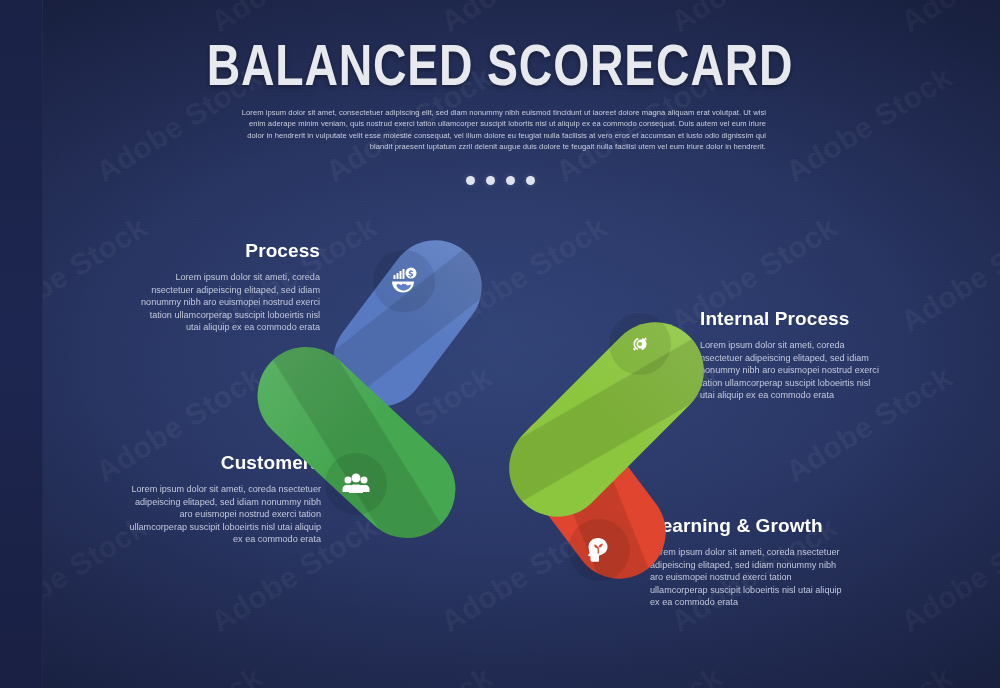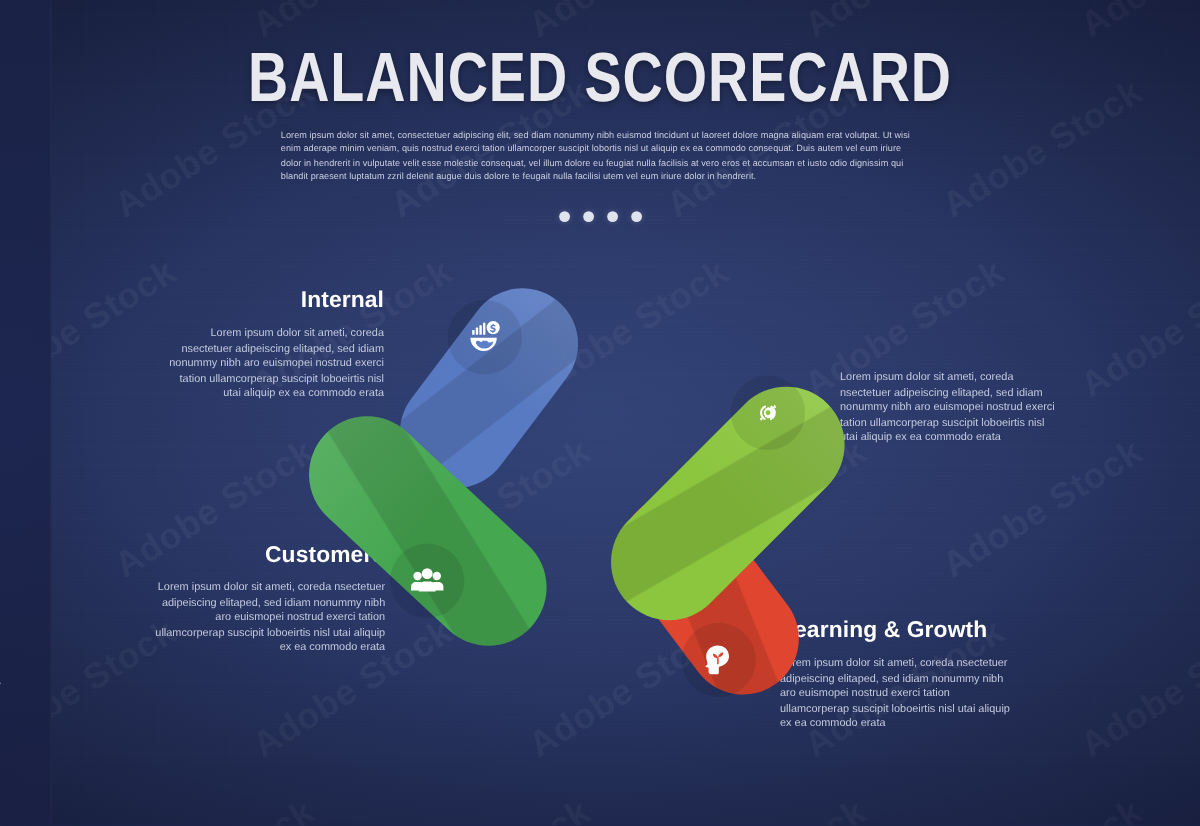--- a/index.html
+++ b/index.html
@@ -64,21 +64,21 @@
     font-size:58px;
     line-height:62px;
     font-weight:700;
     letter-spacing:1px;
     transform:scaleX(.80);
     font-family:"Liberation Sans", sans-serif;
     text-shadow:0 2px 6px rgba(0,0,0,.35);
   }
   #subtitle{
     position:absolute;left:234px;width:532px;top:107px;
-    text-align:left;
+    text-align:right;
     color:#c9cede;
     font-size:7.6px;
     line-height:11.4px;
     letter-spacing:.05px;
   }
   #dots{
     position:absolute;left:0;right:0;top:176px;
     display:flex;justify-content:center;gap:11px;
   }
   #dots span{
@@ -297,30 +297,31 @@
     <div class="ring"></div>
     <svg viewBox="0 0 64 64" fill="#ffffff" aria-hidden="true">
       <path d="M30 8C18.5 8 11 16.5 11 26c0 5.2 2 8.3 2 12.2 0 1.9-1.4 2.6-2.6 3.5-.8.6-.7 1.7.3 2l4.3 1.3v6.4c0 2.3 1.9 4.2 4.2 4.2H30c1.1 0 2-.9 2-2V44.6c0-.9.6-1.7 1.5-1.9C43 40.4 49 33.9 49 25.6 49 15.9 41 8 30 8z"></path>
       <path d="M30.5 38v-9.6" stroke="#e0452f" stroke-width="2.6" stroke-linecap="round" fill="none"></path>
       <path d="M30.5 29c-.6-4.6-4-7.4-8.2-7.8-.5 4.6 3 8.3 8.2 7.8z" fill="#e0452f"></path>
       <path d="M30.8 27.2c.5-4.8 4.2-7.7 8.6-8.1.5 4.8-3.2 8.6-8.6 8.1z" fill="#e0452f"></path>
     </svg>
   </div>
 
   <div class="block right-al" id="blk-finance">
-    <h3>Internal</h3>
+    <h3>Process</h3>
     <p>Lorem ipsum dolor sit ameti, coreda nsectetuer adipeiscing elitaped, sed idiam nonummy nibh aro euismopei nostrud exerci tation ullamcorperap suscipit loboeirtis nisl utai aliquip ex ea commodo erata</p>
   </div>
 
   <div class="block right-al" id="blk-customers">
     <h3>Customers</h3>
     <p>Lorem ipsum dolor sit ameti, coreda nsectetuer adipeiscing elitaped, sed idiam nonummy nibh aro euismopei nostrud exerci tation ullamcorperap suscipit loboeirtis nisl utai aliquip ex ea commodo erata</p>
   </div>
 
   <div class="block left-al" id="blk-internal">
+    <h3>Internal Process</h3>
     <p>Lorem ipsum dolor sit ameti, coreda nsectetuer adipeiscing elitaped, sed idiam nonummy nibh aro euismopei nostrud exerci tation ullamcorperap suscipit loboeirtis nisl utai aliquip ex ea commodo erata</p>
   </div>
 
   <div class="block left-al" id="blk-learning">
     <h3>Learning &amp; Growth</h3>
     <p>Lorem ipsum dolor sit ameti, coreda nsectetuer adipeiscing elitaped, sed idiam nonummy nibh aro euismopei nostrud exerci tation ullamcorperap suscipit loboeirtis nisl utai aliquip ex ea commodo erata</p>
   </div>
 
 </div>
 

